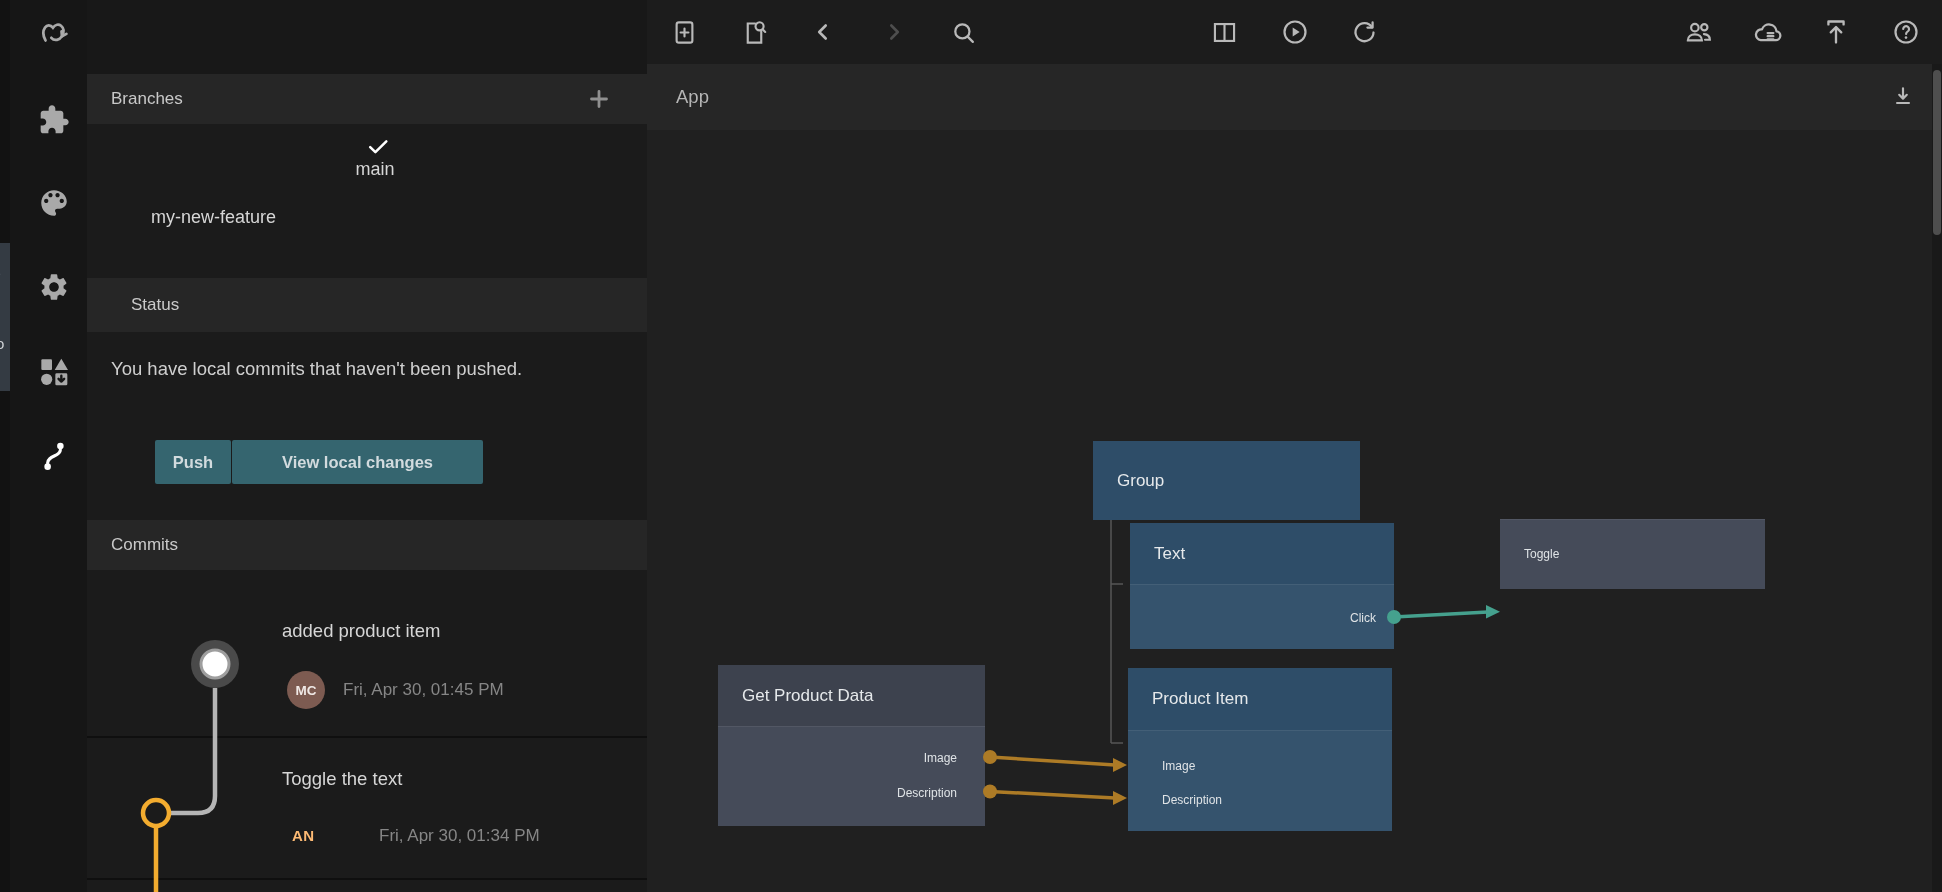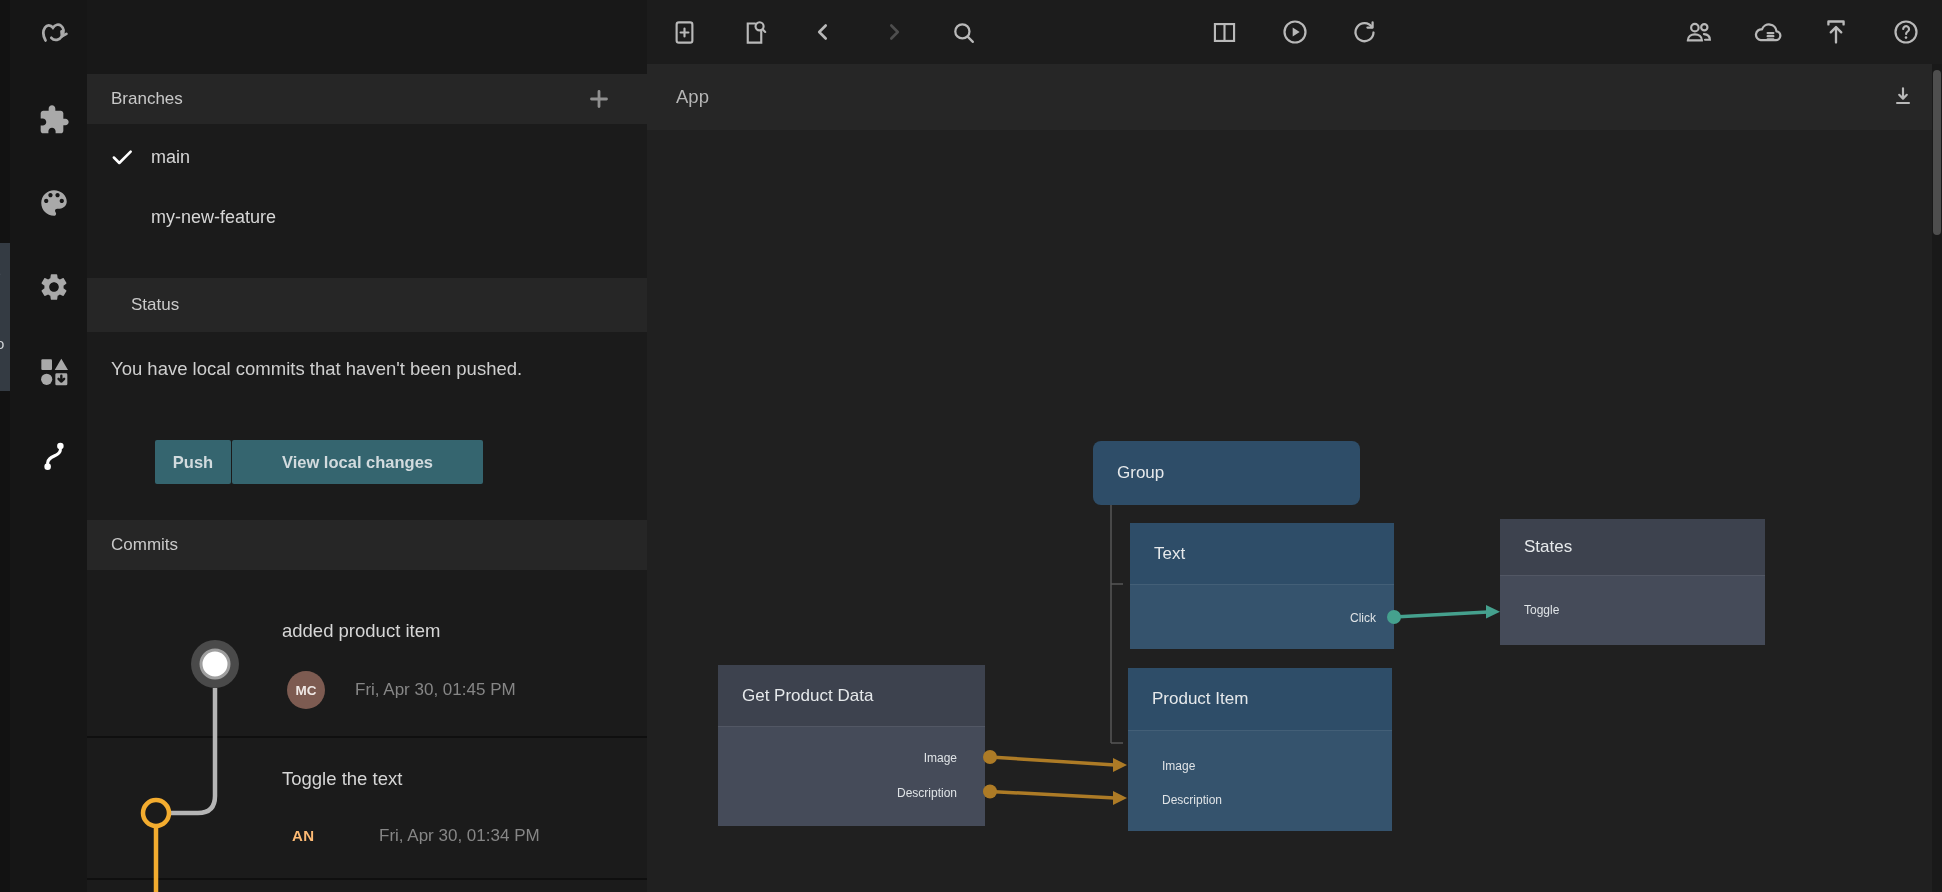--- a/index.html
+++ b/index.html
@@ -114,21 +114,21 @@
   <div class="top-strip"></div>
 
   <div class="section-header" style="top:74px; height:50px;">
     <span>Branches</span>
     <div style="position:absolute; right:36px; top:13px; width:24px; height:24px; cursor:pointer;">
       <svg width="24" height="24" viewBox="0 0 24 24" fill="none" stroke="#909090" stroke-width="2.8" stroke-linecap="round">
         <path d="M12 4.5 v15 M4.5 12 h15"></path>
       </svg>
     </div>
   </div>
-  <div class="branch-row" style="top:134px;">
+  <div class="branch-row" style="top:134px;flex-direction:column;">
     <svg class="branch-check" viewBox="0 0 24 24" fill="none" stroke="#ffffff" stroke-width="2.4" stroke-linecap="round" stroke-linejoin="round">
       <path d="M4.5 12.5 l5 5 L20 7"></path>
     </svg>
     <span class="branch-label">main</span>
   </div>
   <div class="branch-row" style="top:194px;">
     <span class="branch-label" style="margin-left:64px;">my-new-feature</span>
   </div>
 
   <div class="section-header" style="top:278px; height:54px;padding-left:44px;">
@@ -149,21 +149,21 @@
     <path d="M128 118 V226 Q128 243 111 243 H84" fill="none" stroke="#b5b5b5" stroke-width="4.5"></path>
     <line x1="69" y1="256" x2="69" y2="322" stroke="#f3ac2f" stroke-width="4.5"></line>
     <circle cx="128" cy="94" r="24" fill="#4a4a4a"></circle>
     <circle cx="128" cy="94" r="14" fill="#ffffff" stroke="#9e9e9e" stroke-width="3"></circle>
     <circle cx="69" cy="243" r="13" fill="#1b1b1b" stroke="#f3ac2f" stroke-width="4.5"></circle>
   </svg>
 
   <div>
     <div class="commit-title" style="left:195px; top:620px;">added product item</div>
     <div class="commit-avatar" style="left:200px; top:671px;">MC</div>
-    <div class="commit-time" style="left:268px; top:680px;">Fri, Apr 30, 01:45 PM</div>
+    <div class="commit-time" style="left:256px; top:680px;">Fri, Apr 30, 01:45 PM</div>
   </div>
   <div>
     <div class="commit-title" style="left:195px; top:768px;">Toggle the text</div>
     <div class="commit-initials" style="left:205px; top:827px;">AN</div>
     <div class="commit-time" style="left:292px; top:826px;">Fri, Apr 30, 01:34 PM</div>
   </div>
 </div>
 
 <div id="canvas" class="abs">
 
@@ -253,39 +253,36 @@
         <path d="M12 4 v9 M8.5 10 L12 13.5 15.5 10 M6.5 17.5 h11"></path>
       </svg>
     </div>
   </div>
 
   <svg class="abs overlay" style="left:0; top:0;" width="1295" height="892" viewBox="0 0 1295 892">
     <path d="M464 505 V743 M464 584 h12 M464 743 h12" fill="none" stroke="#565656" stroke-width="1.5"></path>
   </svg>
 
   <div class="node" style="left:446px; top:441px; width:267px; height:64px;">
-    <div class="node-header v-head" style="height:64px;border-radius:8px;">
+    <div class="node-header v-head" style="height:79px;">
       <span>Group</span>
     </div>
   </div>
 
   <div class="node" style="left:483px; top:523px; width:264px; height:126px;">
     <div class="node-header v-head" style="height:61px;">
       <span></span>
       <span>Text</span>
     </div>
     <div class="node-body v-body" style="height:65px;">
       <span class="port" style="right:18px; top:26px;">Click</span>
     </div>
   </div>
 
   <div class="node" style="left:853px; top:519px; width:265px; height:126px;">
-    <div class="node-header l-head" style="height:56px;">
-      <span>States</span>
-    </div>
     <div class="node-body l-body" style="height:70px;">
       <span class="port" style="left:24px; top:27px;">Toggle</span>
     </div>
   </div>
 
   <div class="node" style="left:71px; top:665px; width:267px; height:161px;">
     <div class="node-header l-head" style="height:61px;">
       <span>Get Product Data</span>
     </div>
     <div class="node-body l-body" style="height:100px;">

